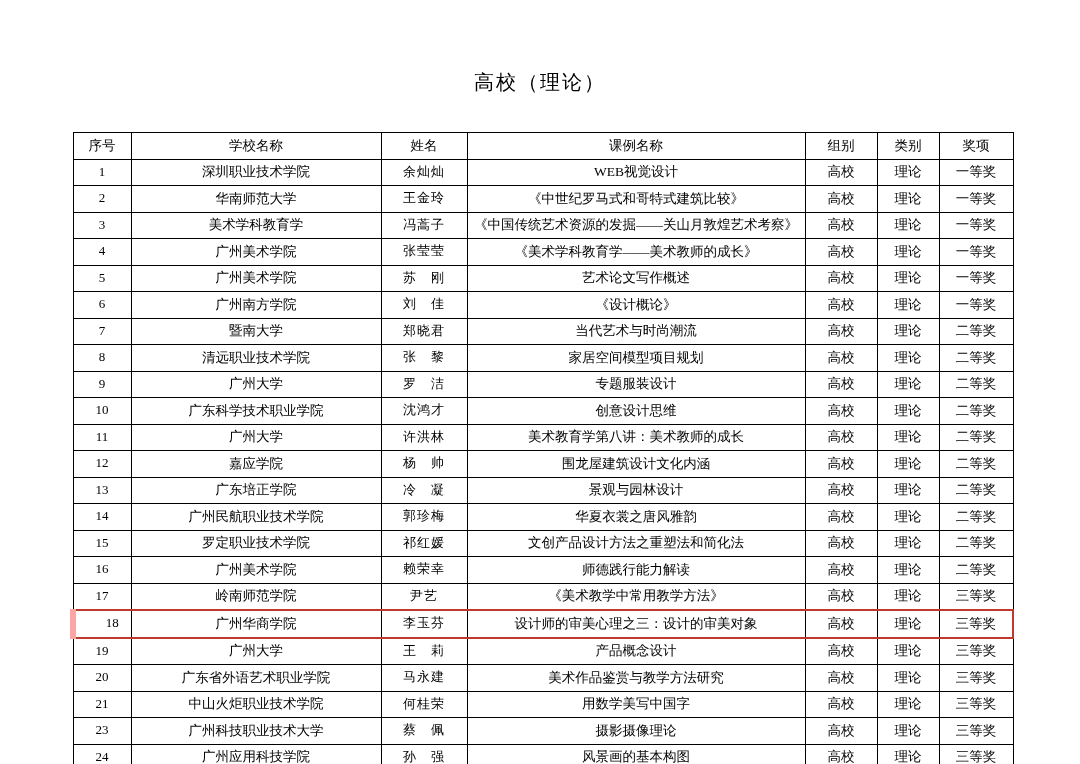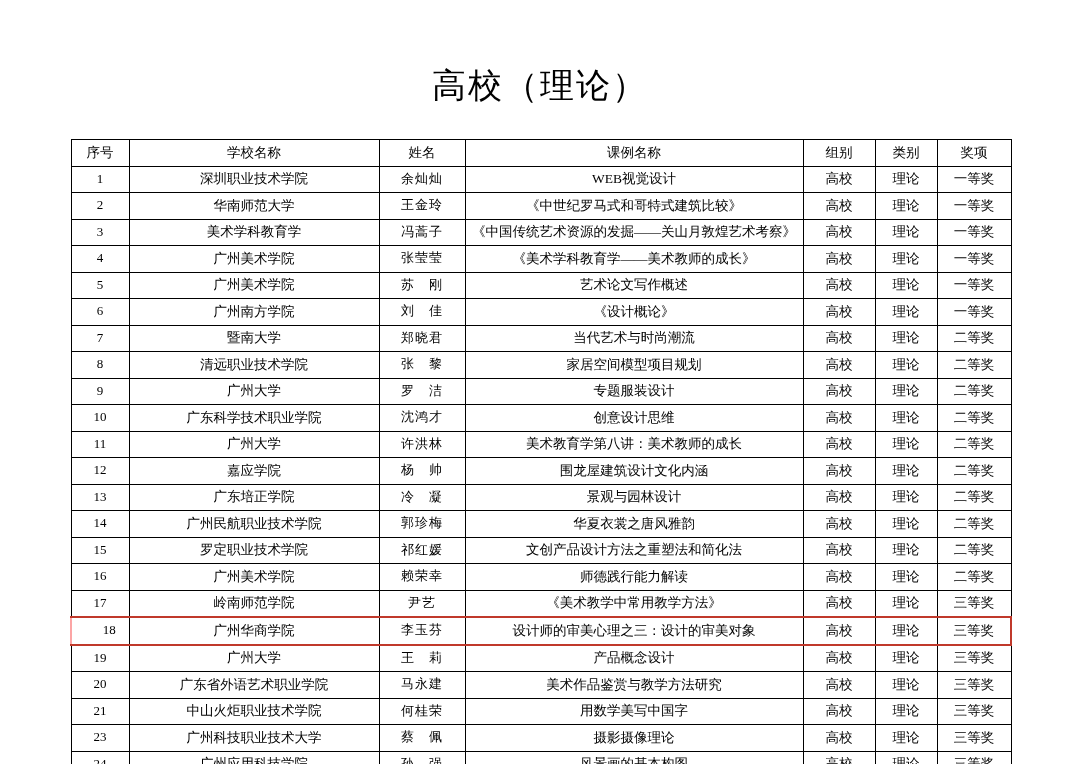--- a/index.html
+++ b/index.html
@@ -15,24 +15,24 @@
     overflow: hidden;
   }
   .page {
     position: relative;
     width: 1080px;
     height: 764px;
     box-sizing: border-box;
   }
   .doc-title {
     text-align: center;
-    font-size: 34px;
+    font-size: 20px;
     font-weight: normal;
     letter-spacing: 2px;
-    margin: 8px;
+    margin: 14px;
     padding-top: 55px;
     padding-bottom: 22px;
     font-family: "Liberation Serif", "DejaVu Serif", serif;
   }
   .table-wrap {
     padding: 0 70px;
     box-sizing: border-box;
   }
   table.award-table {
     border-collapse: collapse;
@@ -65,21 +65,21 @@
   .cell-school { font-size: 13.5px; margin-top: 15px; }
   .cell-name { font-size: 13px; letter-spacing: 1px; }
   .cell-course { font-size: 13.5px; }
   .cell-group, .cell-type, .cell-award { font-size: 13.5px; }
 
   tr.highlight td {
     border-top: 2px solid #c0392b;
     border-bottom: 2px solid #c0392b;
   }
   tr.highlight td:first-child {
-    border-left: 2px solid #fca5a5;
+    border-left: 6px solid #fca5a5;
     padding-left: 20px;
   }
   tr.highlight td:last-child {
     border-right: 2px solid #c0392b;
   }
   thead th {
     font-size: 13.5px;
   }
 </style>
 </head>

